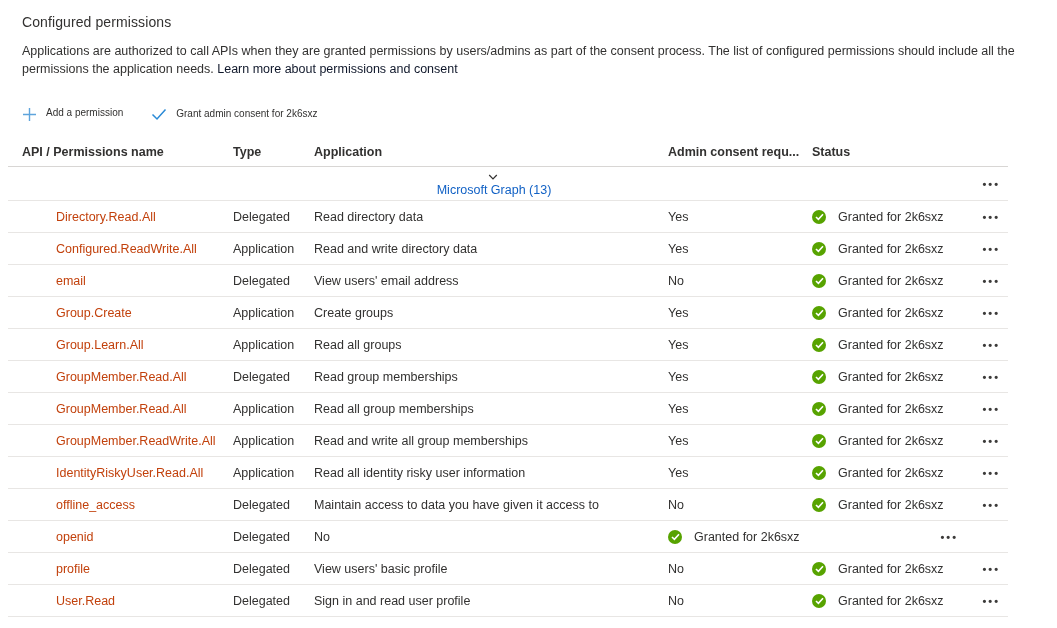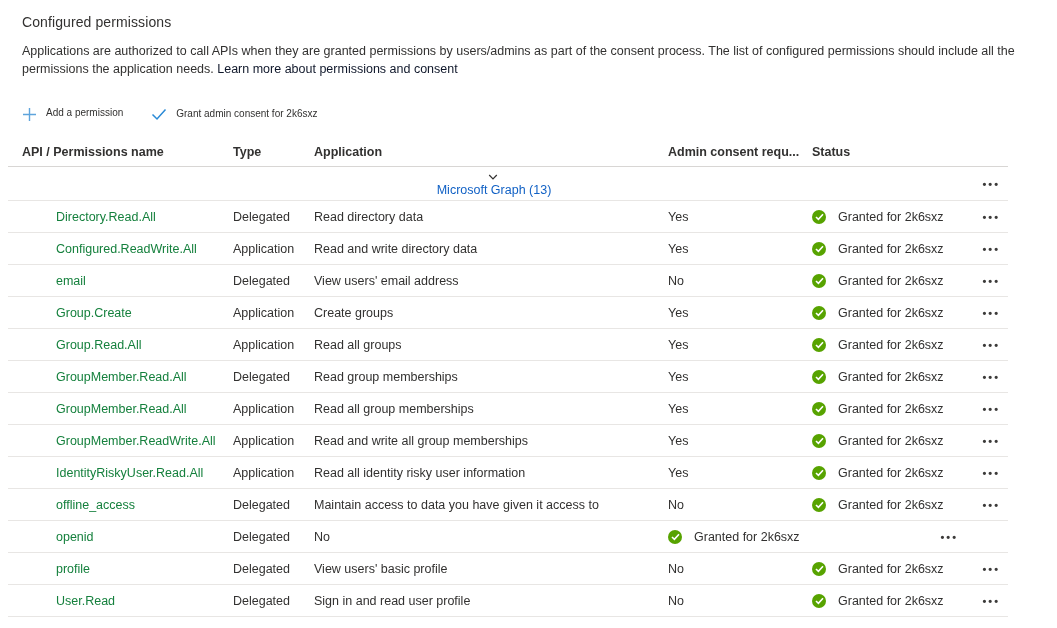--- a/index.html
+++ b/index.html
@@ -47,21 +47,21 @@
     grid-template-columns: 225px 81px 354px 144px 154px 42px;
     align-items: center;
   }
   .thead { height: 30px; border-bottom: 1px solid #d8d6d4; font-weight: 700; }
   .thead .cell-name { padding-left: 14px; }
   .group-row { height: 34px; border-bottom: 1px solid #e8e6e4; }
   .data-row { height: 32px; border-bottom: 1px solid #e8e6e4; }
   .cell-name { padding-left: 14px; display: flex; align-items: center; }
   .data-row .cell-name { padding-left: 48px; }
   .cell-admin { overflow: hidden; white-space: nowrap; }
-  .perm-link { color: #15803d; text-decoration: none; cursor: pointer; }
+  .perm-link { color: #c2410c; text-decoration: none; cursor: pointer; }
   .group-link { color: #1161c5; text-decoration: none; cursor: pointer; }
   .chevron { margin-right: 3px; display: inline-flex; cursor: pointer; }
   .cell-status { display: flex; align-items: center; gap: 12px; }
   .badge {
     width: 14px; height: 14px; border-radius: 50%;
     background: #57a300;
     display: inline-flex; align-items: center; justify-content: center;
     flex: none;
   }
   .badge svg { display: block; }
@@ -202,21 +202,21 @@
       </span>
       <span>Granted for 2k6sxz</span>
     </div>
     <div class="cell-menu">
       <button class="menu-btn">•••</button>
     </div>
   </div>
 
   <div class="trow data-row">
     <div class="cell-name">
-      <a class="perm-link">Group.Read.All</a>
+      <a class="perm-link">Group.Learn.All</a>
     </div>
     <div>Application</div>
     <div>Read all groups</div>
     <div>Yes</div>
     <div class="cell-status">
       <span class="badge">
         <svg width="9" height="8" viewBox="0 0 9 8">
               <path d="M1 4 L3.4 6.4 L8 1.2" stroke="#fff" stroke-width="1.6" fill="none"></path>
             </svg>
       </span>

